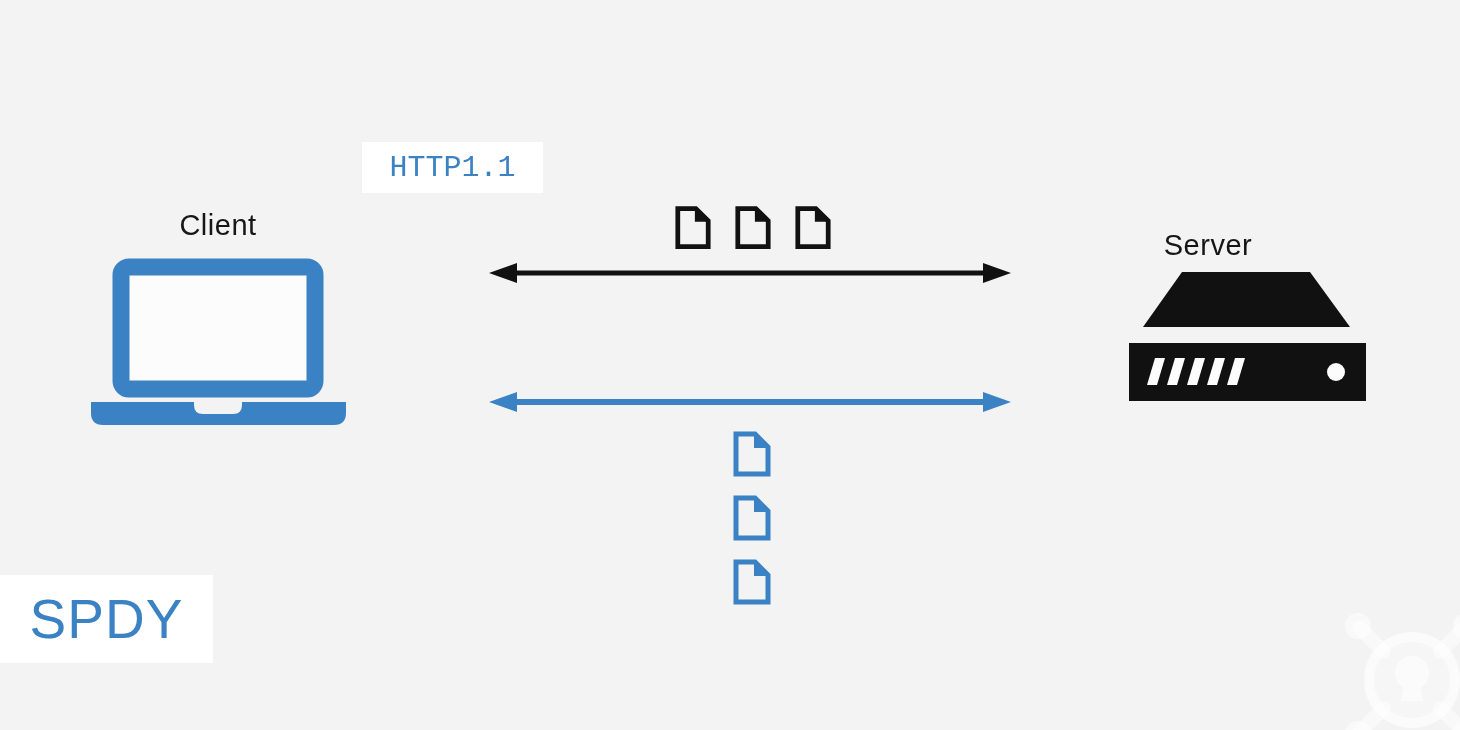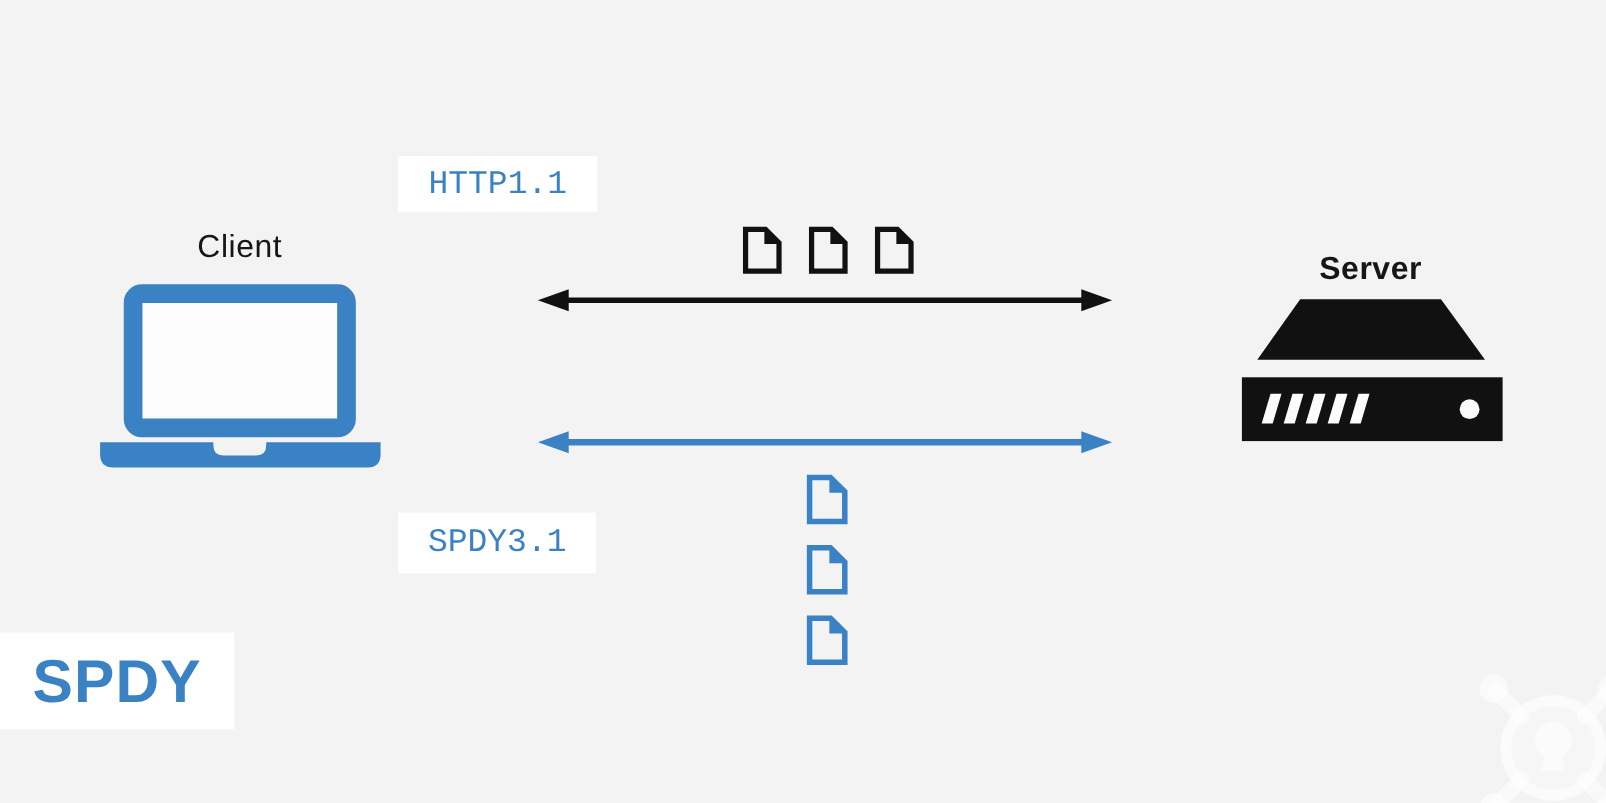--- a/index.html
+++ b/index.html
@@ -15,37 +15,37 @@
     font-family:"Liberation Sans", sans-serif;
     overflow:hidden;
   }
   .stage{position:relative;width:1460px;height:730px;overflow:hidden;}
 
   .node-label{
     position:absolute;width:200px;text-align:center;
     font-size:29px;color:#161616;letter-spacing:0.5px;
   }
   .client-label{left:118px;top:209px;}
-  .server-label{left:1146px;top:229px;font-weight:bold;}
+  .server-label{left:1108px;top:229px;}
 
   .tag{
     position:absolute;background:var(--badge-background);
     color:var(--accent);
     display:flex;align-items:center;justify-content:center;
     font-size:30px;
     font-family:Liberation Mono, monospace;
   }
   .tag-http{left:362px;top:142px;width:181px;height:51px;}
   .tag-spdy{left:362px;top:466px;width:180px;height:55px;}
 
   .title-box{
     position:absolute;left:0;top:575px;width:213px;height:88px;
     background:var(--badge-background);
     display:flex;align-items:center;justify-content:center;
-    color:var(--accent);font-size:55px;font-weight:bold;letter-spacing:1px;
+    color:var(--accent);font-size:55px;font-weight:normal;letter-spacing:1px;
   }
 
   .laptop{position:absolute;left:89px;top:254px;color:var(--accent);}
   .server{position:absolute;left:1125px;top:268px;color:var(--ink);}
 
   .arrow{position:absolute;left:487px;width:526px;height:26px;}
   .arrow-http{top:260px;color:var(--ink);}
   .arrow-spdy{top:389px;color:var(--accent);}
 
   .docs-row{position:absolute;left:674px;top:204px;display:flex;gap:22px;}
@@ -111,23 +111,20 @@
         <use href="#doc-shape"></use>
       </svg>
     <svg class="doc-blue" width="40" height="48" viewBox="0 0 40 48">
         <use href="#doc-shape"></use>
       </svg>
     <svg class="doc-blue" width="40" height="48" viewBox="0 0 40 48">
         <use href="#doc-shape"></use>
       </svg>
   </div>
 
-  <div class="tag tag-spdy">
-    <span>SPDY3.1</span>
-  </div>
 
   <div class="node-label server-label">Server</div>
 
   <svg class="server" width="245" height="135" viewBox="0 0 245 135">
     <polygon points="18,59 57,4 185,4 225,59" fill="currentColor"></polygon>
     <rect x="4" y="75" width="237" height="58" fill="currentColor"></rect>
     <polygon points="22,117 30,90 40,90 32,117" fill="#fcfcfc"></polygon>
     <polygon points="42,117 50,90 60,90 52,117" fill="#fcfcfc"></polygon>
     <polygon points="62,117 70,90 80,90 72,117" fill="#fcfcfc"></polygon>
     <polygon points="82,117 90,90 100,90 92,117" fill="#fcfcfc"></polygon>

